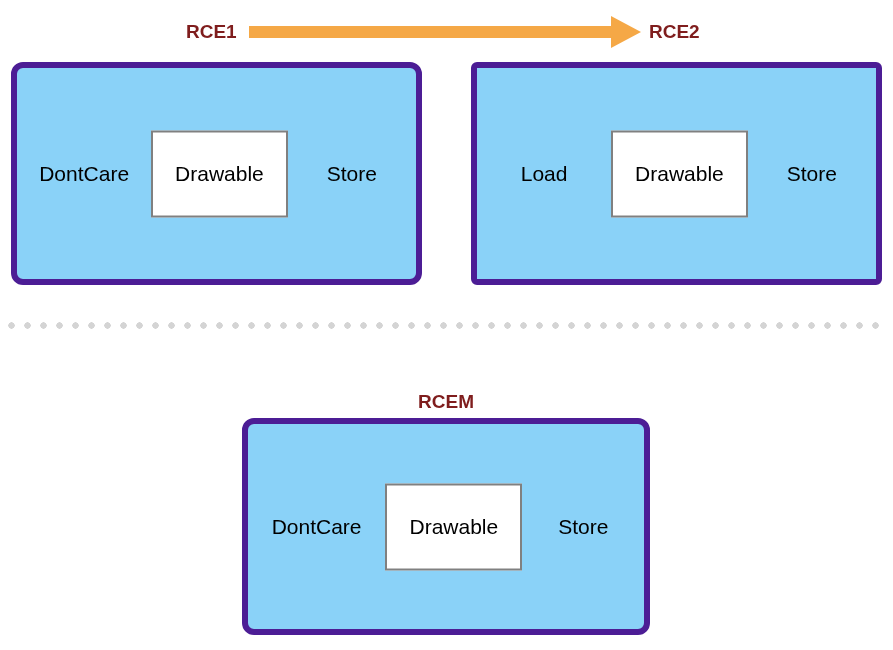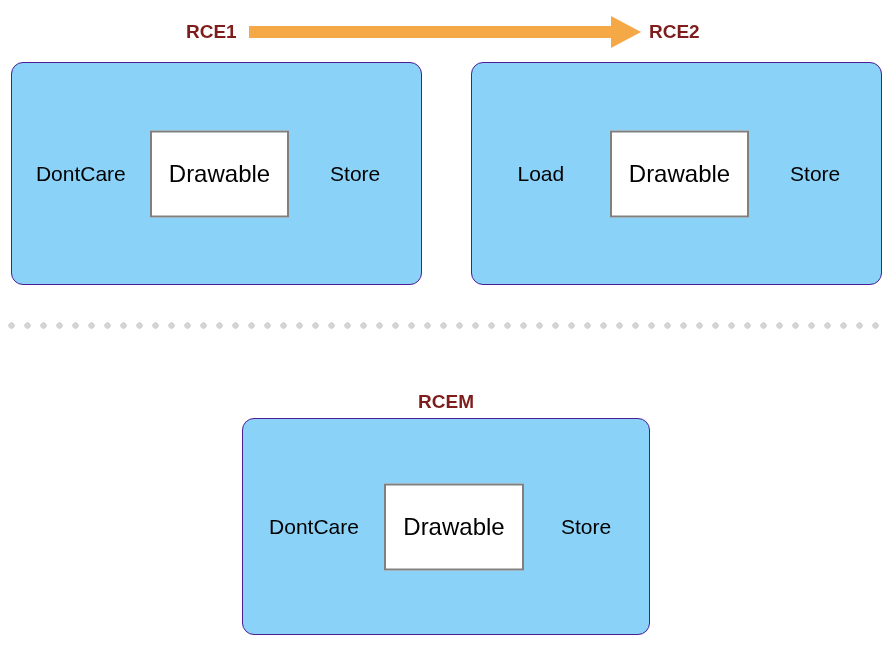--- a/index.html
+++ b/index.html
@@ -44,26 +44,26 @@
     left: 249px;
     top: 16px;
     width: 392px;
     height: 32px;
   }
 
   
   .module-box {
     position: absolute;
     background: #8AD2F8;
-    border: 1px solid #4c1d95;
+    border: 6px solid #4c1d95;
     border-radius: 12px;
     box-sizing: border-box;
   }
   #rce1-box { left: 11px;  top: 62px;  width: 411px; height: 223px; }
-  #rce2-box { left: 471px; top: 62px;  width: 411px; height: 223px; }
+  #rce2-box { left: 471px; top: 62px;  width: 411px; height: 223px; border-radius: 6px; }
   #rcem-box { left: 242px; top: 418px; width: 408px; height: 217px; }
 
   
   .slot-row {
     position: absolute;
     left: 0;
     right: 0;
     top: 50%;
     transform: translateY(-50%);
     display: flex;
@@ -83,21 +83,21 @@
     width: 140px;
     height: 87px;
     background: #ffffff;
     border: 2px solid #808080;
     box-sizing: border-box;
     display: flex;
     align-items: center;
     justify-content: center;
   }
   .drawable-label {
-    font-size: 24px;
+    font-size: 21px;
     color: #000000;
     white-space: nowrap;
   }
 
   
   #rcem-box .slot-left  { width: 140px; }
   #rcem-box .slot-right { width: 124px; }
   #rcem-box .drawable-box { width: 140px; height: 87px; }
 
   

